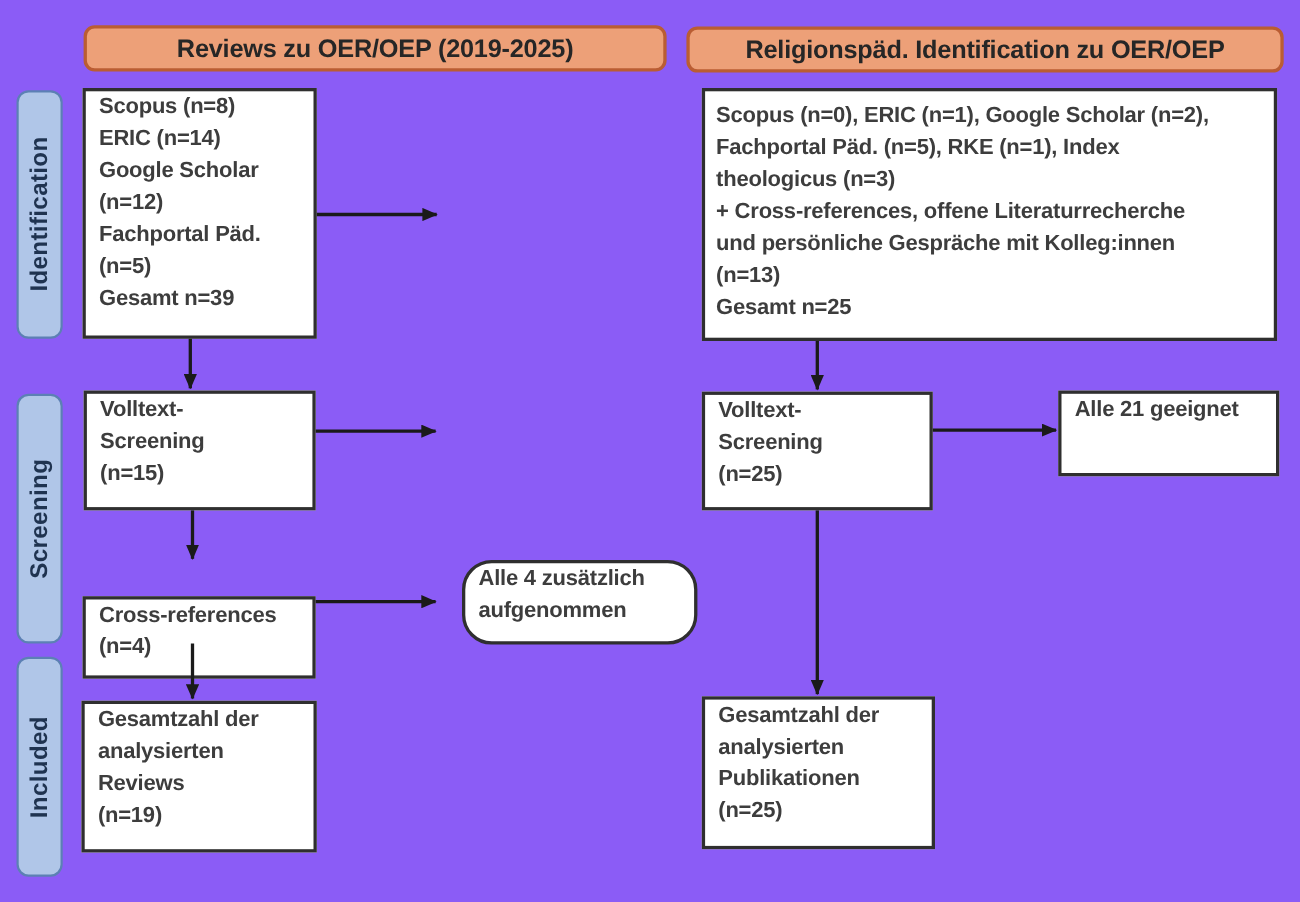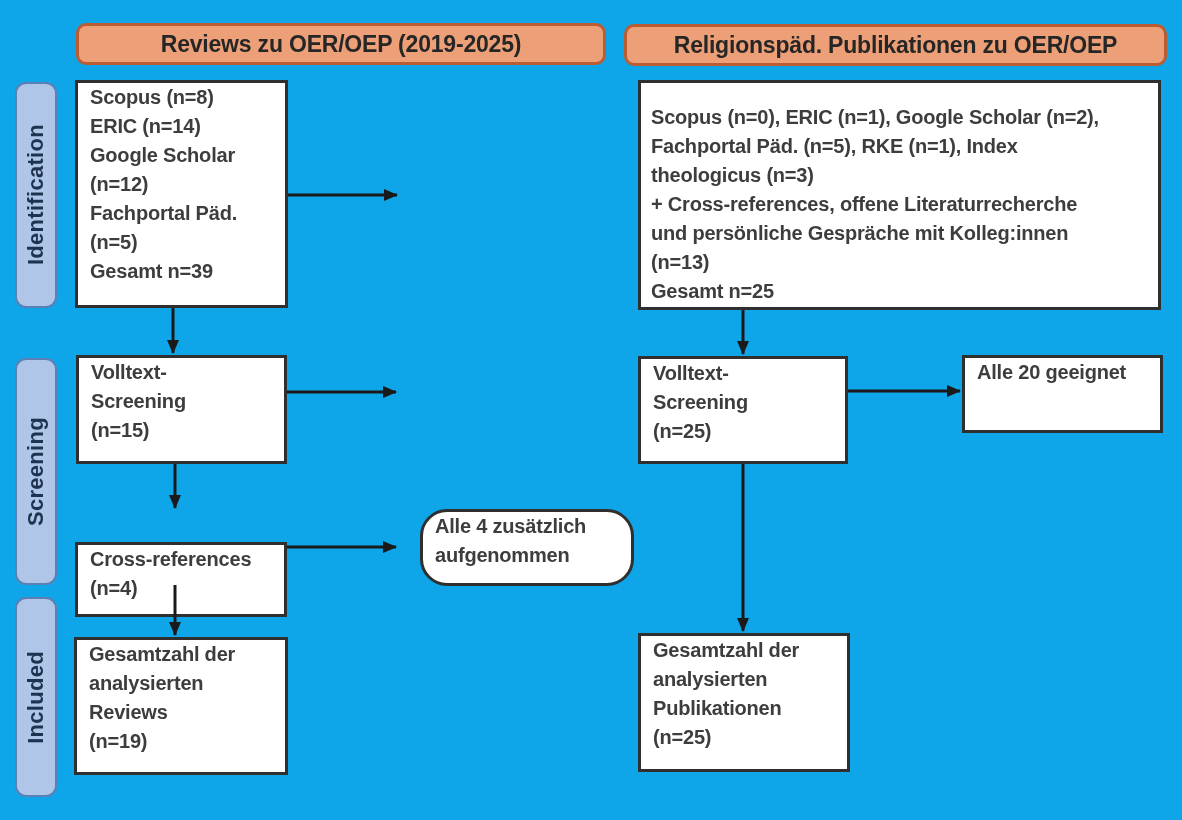--- a/index.html
+++ b/index.html
@@ -5,21 +5,21 @@
   html, body {
     margin: 0;
     padding: 0;
     background: #ffffff;
     font-family: "Liberation Sans", sans-serif;
   }
   #canvas {
     position: relative;
     width: 1182px;
     height: 820px;
-    background: #0ea5e9;
+    background: #8b5cf6;
     overflow: hidden;
   }
   .header {
     position: absolute;
     background: #EDA078;
     border: 3px solid #BA5D33;
     border-radius: 10px;
     display: flex;
     align-items: center;
     justify-content: center;
@@ -68,21 +68,21 @@
     top: 0;
     pointer-events: none;
   }
 </style>
 </head>
 <body>
 
 <div id="canvas">
 
   <div class="header" style="left:76px; top:23px; width:530px; height:42px;">Reviews zu OER/OEP (2019-2025)</div>
-  <div class="header" style="left:624px; top:24px; width:543px; height:42px;">Religionspäd. Publikationen zu OER/OEP</div>
+  <div class="header" style="left:624px; top:24px; width:543px; height:42px;">Religionspäd. Identification zu OER/OEP</div>
 
   <div class="stage" style="left:15px; top:82px; height:226px;">
     <span>Identification</span>
   </div>
   <div class="stage" style="left:15px; top:358px; height:227px;">
     <span>Screening</span>
   </div>
   <div class="stage" style="left:15px; top:597px; height:200px;">
     <span>Included</span>
   </div>
@@ -99,31 +99,31 @@
 (n=15)</div>
   <div class="box" style="left:75px; top:510px; width:212px; height:75px;margin-top:32px;">Cross-references
 (n=4)</div>
   <div class="box" style="left:420px; top:509px; width:214px; height:77px;border-radius:27px;">Alle 4 zusätzlich
 aufgenommen</div>
   <div class="box" style="left:74px; top:637px; width:214px; height:138px;">Gesamtzahl der
 analysierten
 Reviews
 (n=19)</div>
 
-  <div class="box" style="left:638px; top:80px; width:523px; height:230px; padding:20px 10px;">Scopus (n=0), ERIC (n=1), Google Scholar (n=2),
+  <div class="box" style="left:638px; top:80px; width:523px; height:230px; padding:8px 10px;">Scopus (n=0), ERIC (n=1), Google Scholar (n=2),
 Fachportal Päd. (n=5), RKE (n=1), Index
 theologicus (n=3)
 + Cross-references, offene Literaturrecherche
 und persönliche Gespräche mit Kolleg:innen
 (n=13)
 Gesamt n=25</div>
   <div class="box" style="left:638px; top:356px; width:210px; height:108px;">Volltext-
 Screening
 (n=25)</div>
-  <div class="box" style="left:962px; top:355px; width:201px; height:78px;">Alle 20 geeignet</div>
+  <div class="box" style="left:962px; top:355px; width:201px; height:78px;">Alle 21 geeignet</div>
   <div class="box" style="left:638px; top:633px; width:212px; height:139px;">Gesamtzahl der
 analysierten
 Publikationen
 (n=25)</div>
 
   <svg class="arrows" width="1182" height="820" viewBox="0 0 1182 820">
     <defs>
       <marker id="ah" markerUnits="userSpaceOnUse" markerWidth="14" markerHeight="12" refX="13" refY="6" orient="auto">
         <path d="M0,0 L14,6 L0,12 Z" fill="#1A1A1A"></path>
       </marker>

